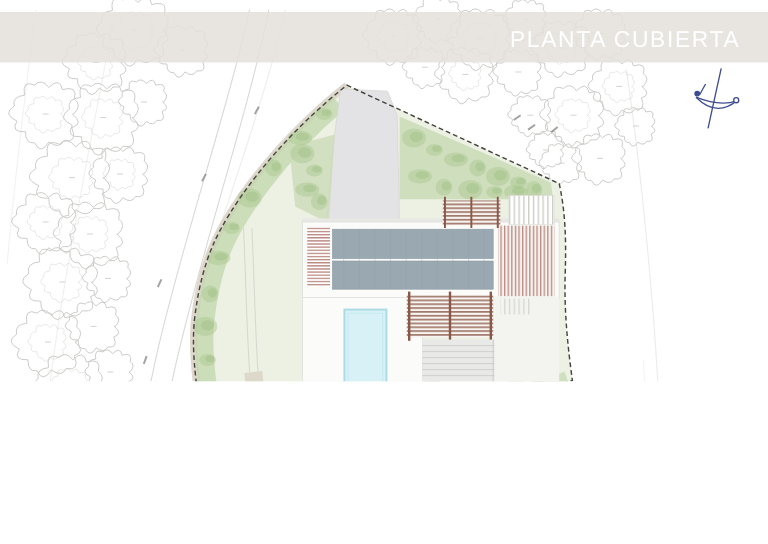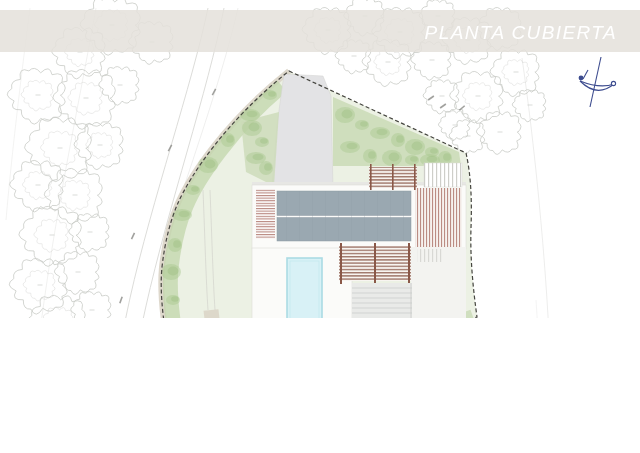--- a/index.html
+++ b/index.html
@@ -1,17 +1,17 @@
 <!DOCTYPE html>
 <html><head>
 <meta charset="utf-8">
 <style>
   html,body{margin:0;padding:0;background:#ffffff;}
   body{font-family:"Liberation Sans",sans-serif;}
-  .sheet{position:relative;width:640px;height:318px;background:#ffffff;overflow:hidden;font-style:italic;}
+  .sheet{position:relative;width:640px;height:318px;background:#ffffff;overflow:hidden;}
   svg{display:block;}
   text{font-family:"Liberation Sans",sans-serif;}
   .title-text{font-size:19px;letter-spacing:1.4px;font-weight:400;}
 </style>
 </head>
 <body>
 
 <div class="sheet">
 <svg width="640" height="453" viewBox="0 0 640 453">
   <defs>

